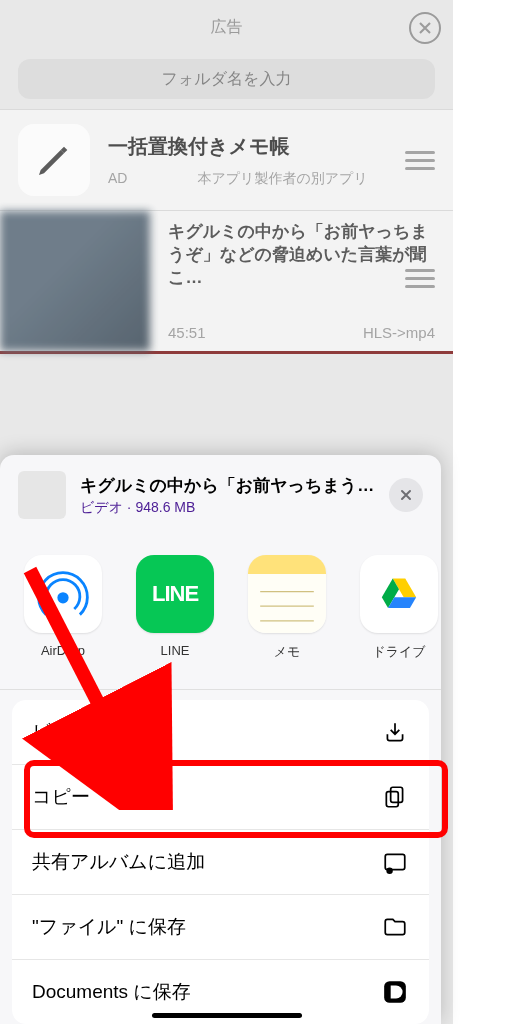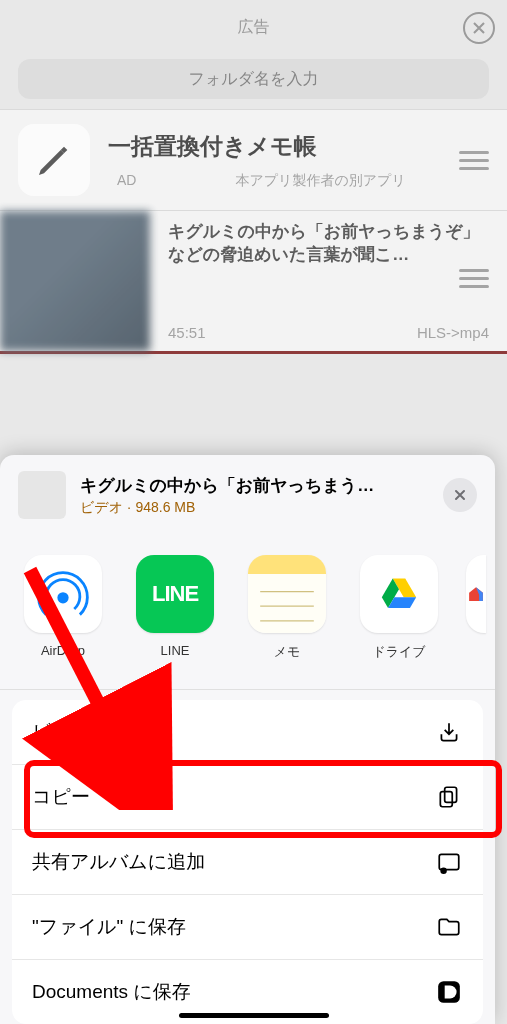--- a/index.html
+++ b/index.html
@@ -1,51 +1,51 @@
 <!DOCTYPE html>
 <html><head>
   <meta charset="utf-8">
   <style>
     * { margin: 0; padding: 0; box-sizing: border-box; }
     html, body { width: 507px; height: 1024px; overflow: hidden; font-family: -apple-system, BlinkMacSystemFont, "Hiragino Sans", sans-serif; }
 
-    .page { position: relative; width: 507px; height: 1024px; background: #e8e8e8; }
+    .page { position: relative; width: 453px; height: 1024px; background: #e8e8e8; }
 
     .bg-layer { position: absolute; inset: 0; filter: blur(0.5px); opacity: 0.85; }
 
     .topbar { height: 55px; display: flex; align-items: center; justify-content: center; position: relative; }
     .ad-label { color: #8e8e8e; font-size: 16px; }
     .close-top { position: absolute; right: 12px; top: 12px; width: 32px; height: 32px; border: 2.5px solid #8e8e8e; border-radius: 50%; display: flex; align-items: center; justify-content: center; color: #8e8e8e; font-size: 22px; }
 
     .search-row { padding: 4px 18px 10px; }
     .search-input { width: 100%; height: 40px; border-radius: 12px; border: none; background: #dcdcdc; color: #a8a8a8; text-align: center; font-size: 16px; }
 
     .card { background: #f6f6f6; border-top: 1px solid #d8d8d8; border-bottom: 1px solid #d8d8d8; display: flex; align-items: center; padding: 14px 18px; position: relative; }
     .card-app .icon-box { width: 72px; height: 72px; border-radius: 16px; background: #fff; display: flex; align-items: center; justify-content: center; margin-right: 18px; }
     .card-app .icon-box svg { width: 40px; height: 40px; }
     .card-app .texts { flex: 1; }
-    .card-app .app-title { font-size: 23px; font-weight: 600; color: #333; margin-bottom: 10px; }
-    .card-app .sub { display: flex; gap: 99px; font-size: 14px; color: #999; margin-left: 9px; }
+    .card-app .app-title { font-size: 20px; font-weight: 600; color: #333; margin-bottom: 10px; }
+    .card-app .sub { display: flex; gap: 70px; font-size: 14px; color: #999; }
     .hamburger { width: 30px; display: flex; flex-direction: column; gap: 5px; }
     .hamburger span { height: 3px; background: #999; border-radius: 2px; }
 
     .card-video { background: #f6f6f6; border-bottom: 3px solid #7f1d1d; display: flex; padding: 0; position: relative; }
     .thumb { width: 150px; height: 140px; background: linear-gradient(135deg, #5a6b7a 40%, #3e4d5a 100%); filter: blur(4px); position: relative; }
     .vid-info { flex: 1; padding: 10px 18px; display: flex; flex-direction: column; justify-content: space-between; }
     .vid-title { font-size: 17px; font-weight: 600; color: #444; line-height: 1.35; }
     .vid-meta { display: flex; justify-content: space-between; font-size: 15px; color: #999; margin-top: 4px; }
     .vid-info .hamburger { position: absolute; right: 18px; top: 58px; }
 
     .sheet { position: absolute; bottom: 0; left: 0; right: 12px; background: #f7f7f9; border-radius: 14px 14px 0 0; box-shadow: 0 -2px 20px rgba(0,0,0,0.2); padding-bottom: 0; }
 
     .sheet-header { display: flex; align-items: center; padding: 16px 18px; gap: 14px; }
     .sheet-thumb { width: 48px; height: 48px; border-radius: 6px; background: #e6e6e6; flex-shrink: 0; }
     .sheet-hdr-text { flex: 1; overflow: hidden; }
     .sheet-title { font-size: 17px; font-weight: 600; color: #000; white-space: nowrap; overflow: hidden; text-overflow: ellipsis; }
-    .sheet-sub { font-size: 14px; color: #a16207; margin-top: 2px; }
+    .sheet-sub { font-size: 14px; color: #4c1d95; margin-top: 2px; }
     .sheet-close { width: 34px; height: 34px; border-radius: 50%; background: #e5e5e8; display: flex; align-items: center; justify-content: center; color: #6e6e73; font-size: 18px; flex-shrink: 0; }
 
     .apps-row { display: flex; gap: 22px; padding: 20px 18px 28px; overflow: hidden; border-bottom: 1px solid #e0e0e0; }
     .app-item { display: flex; flex-direction: column; align-items: center; width: 90px; flex-shrink: 0; }
     .app-icon { width: 78px; height: 78px; border-radius: 18px; background: #fff; display: flex; align-items: center; justify-content: center; box-shadow: 0 1px 2px rgba(0,0,0,0.1); margin-bottom: 10px; overflow: hidden; }
     .app-label { font-size: 13px; color: #333; }
 
     .actions { background: #fff; margin: 10px 12px 0; border-radius: 14px; overflow: hidden; }
     .action { display: flex; align-items: center; justify-content: space-between; padding: 18px 20px; border-bottom: 1px solid #e6e6e6; font-size: 19px; color: #000; position: relative; }
     .action:last-child { border-bottom: none; text-align: center; }

